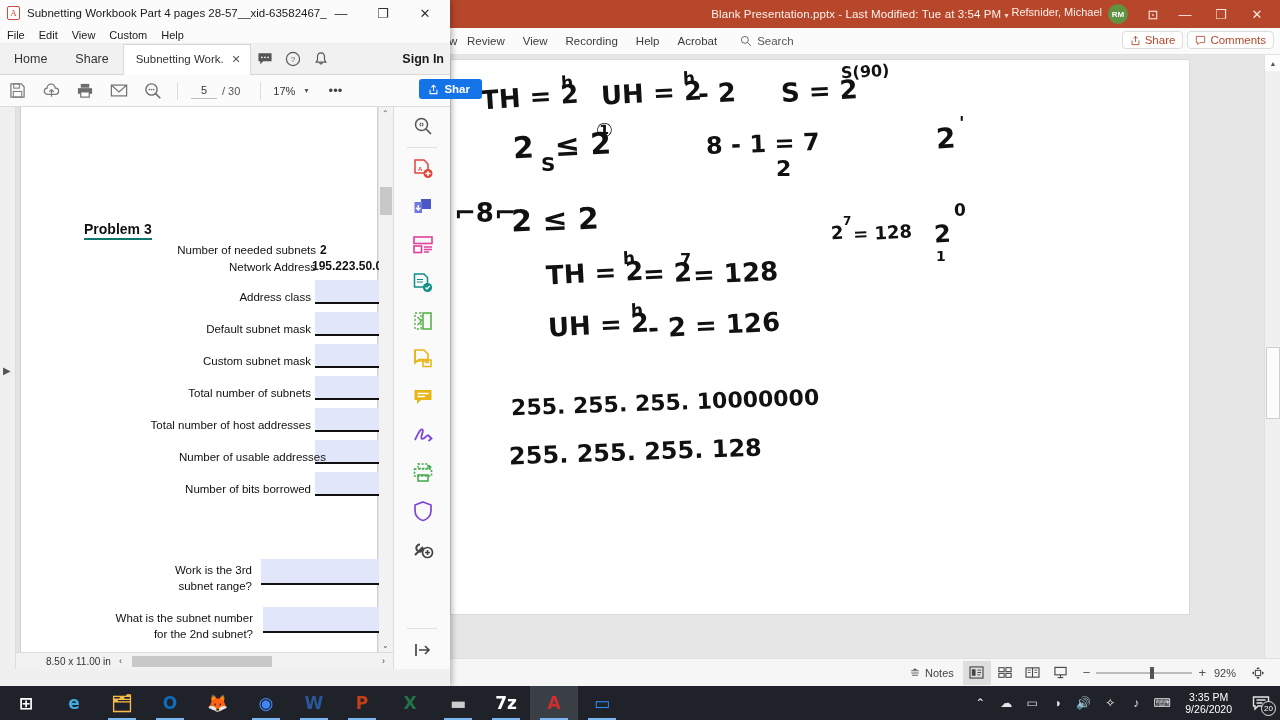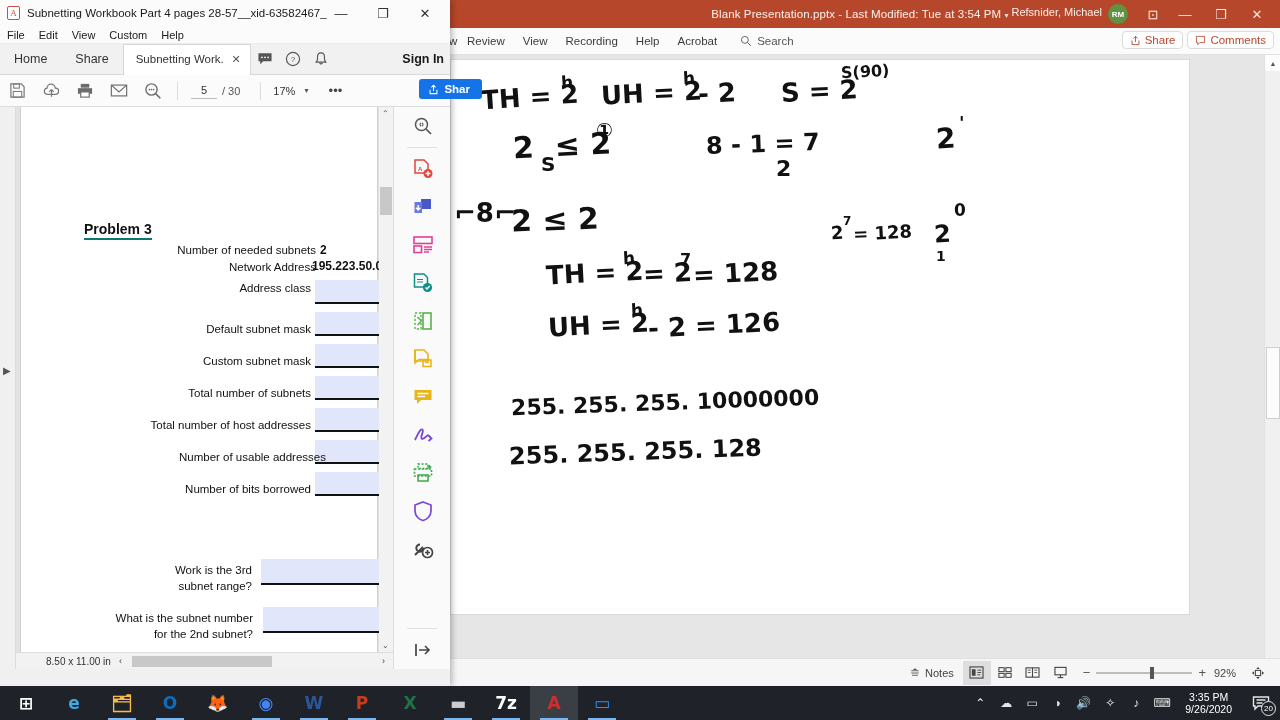--- a/index.html
+++ b/index.html
@@ -565,21 +565,21 @@
     <div id="acro-doc">
       <div id="pdf-page">
         <div id="prob-title">Problem 3</div>
 
         <div class="pf-label" style="left:50px;top:136px;width:245px">Number of needed subnets</div>
         <div class="pf-val" style="left:299px;top:136px">2</div>
         <div class="pf-label" style="left:50px;top:153px;width:245px">Network Address</div>
         <div class="pf-val" style="left:291px;top:152px">195.223.50.0</div>
 
         <div class="pf-field" style="left:294px;top:173px;width:81px;height:24px"></div>
-        <div class="pf-label" style="left:85px;top:174px;width:205px">Address class</div>
+        <div class="pf-label" style="left:85px;top:183px;width:205px">Address class</div>
 
         <div class="pf-field" style="left:294px;top:205px;width:81px;height:24px"></div>
         <div class="pf-label" style="left:85px;top:215px;width:205px">Default subnet mask</div>
 
         <div class="pf-field" style="left:294px;top:237px;width:81px;height:24px"></div>
         <div class="pf-label" style="left:85px;top:247px;width:205px">Custom subnet mask</div>
 
         <div class="pf-field" style="left:294px;top:269px;width:81px;height:24px"></div>
         <div class="pf-label" style="left:85px;top:279px;width:205px">Total number of subnets</div>
 

